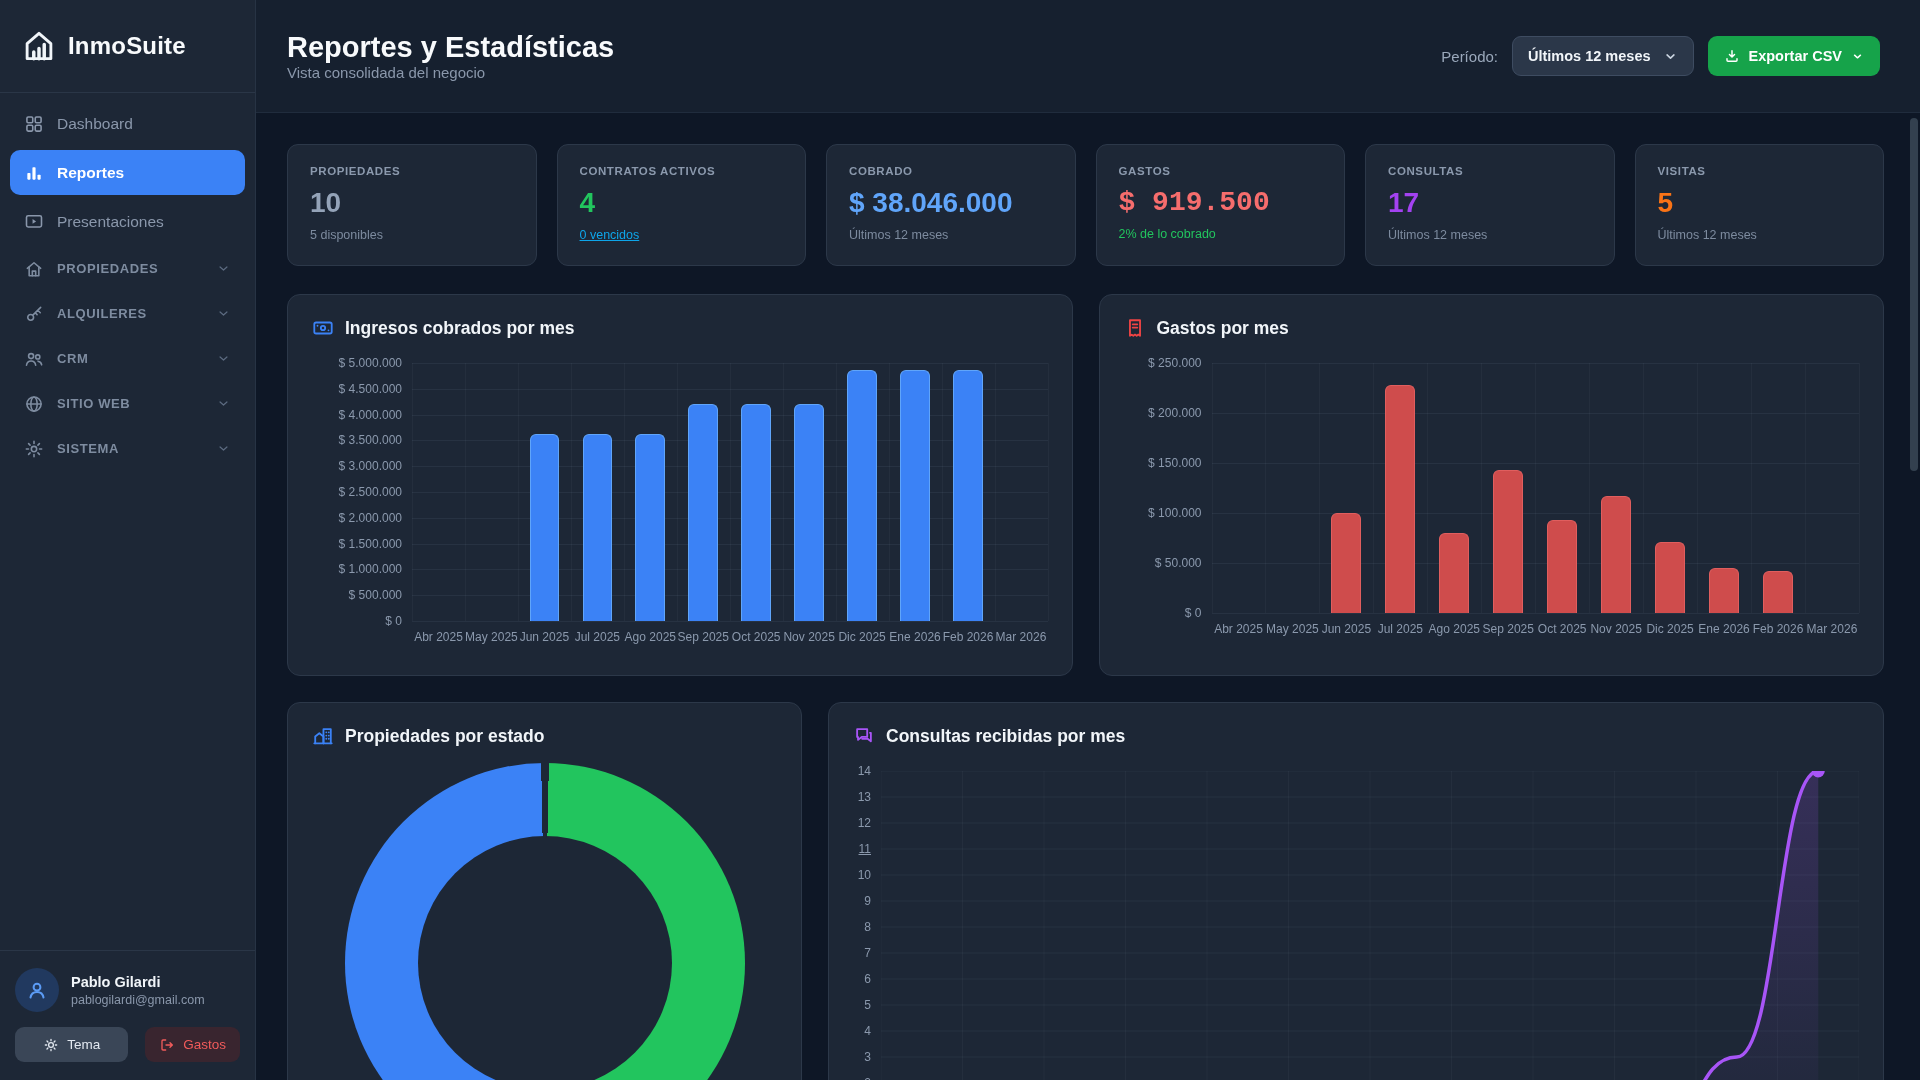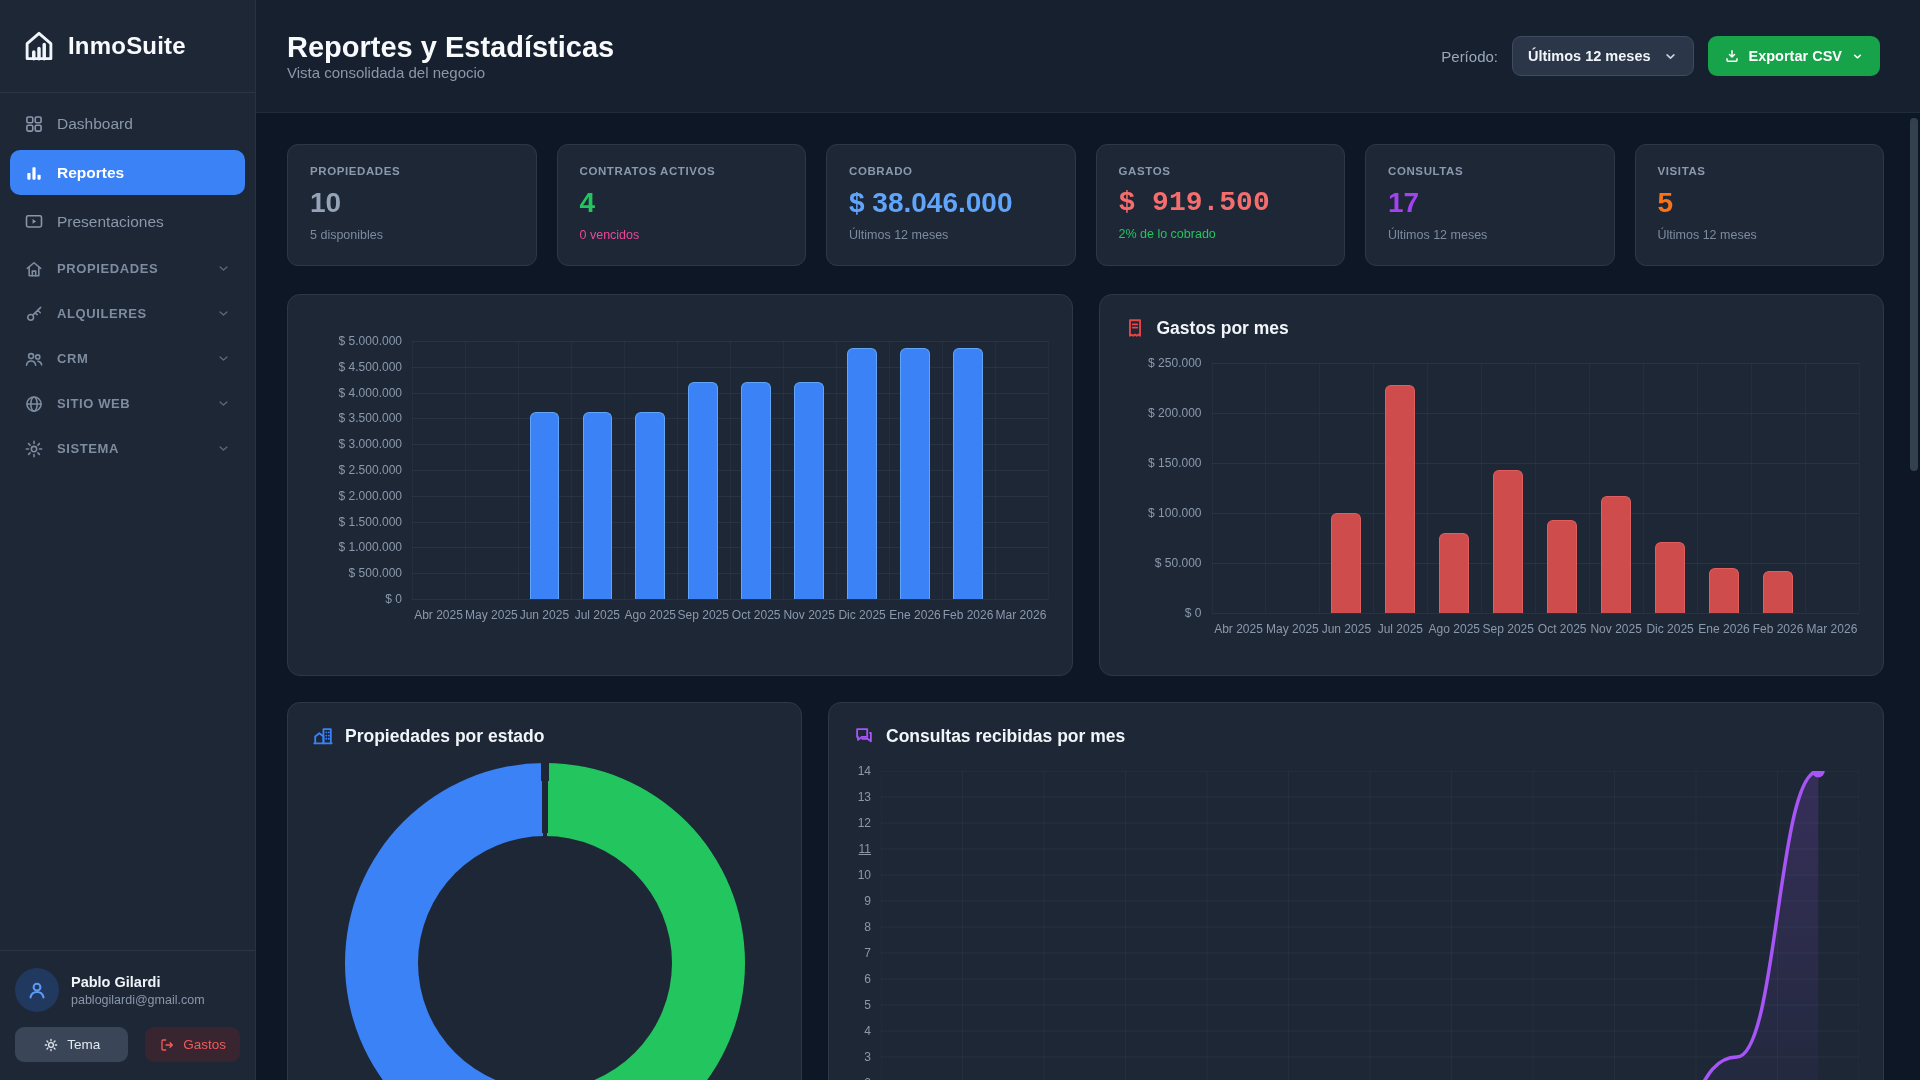--- a/index.html
+++ b/index.html
@@ -257,21 +257,21 @@
     <div class="content">
       <section class="stats" id="stats">
           <div class="stat-card">
             <div class="stat-label">PROPIEDADES</div>
             <div class="stat-value" style="color: rgb(148, 163, 184);">10</div>
             <div class="stat-sub" style="color: rgb(125, 139, 159);">5 disponibles</div>
           </div>
           <div class="stat-card">
             <div class="stat-label">CONTRATOS ACTIVOS</div>
             <div class="stat-value" style="color: rgb(34, 197, 94);">4</div>
-            <div class="stat-sub" style="color: #ec4899;">0 vencidos</div>
+            <div class="stat-sub" style="color: #0ea5e9; text-decoration: underline;">0 vencidos</div>
           </div>
           <div class="stat-card">
             <div class="stat-label">COBRADO</div>
             <div class="stat-value" style="color: rgb(96, 165, 250);">$ 38.046.000</div>
             <div class="stat-sub" style="color: rgb(125, 139, 159);">Últimos 12 meses</div>
           </div>
           <div class="stat-card">
             <div class="stat-label">GASTOS</div>
             <div class="stat-value" style="color: rgb(246, 109, 109); font-family: Liberation Mono, monospace;">$ 919.500</div>
             <div class="stat-sub" style="color: rgb(34, 197, 94);">2% de lo cobrado</div>
@@ -283,20 +283,28 @@
           </div>
           <div class="stat-card">
             <div class="stat-label">VISITAS</div>
             <div class="stat-value" style="color: rgb(249, 115, 22);">5</div>
             <div class="stat-sub" style="color: rgb(125, 139, 159);">Últimos 12 meses</div>
           </div>
         </section>
 
       <section class="row1">
         <div class="chart-card">
+          <div class="card-title">
+            <svg style="color:#3b82f6" viewBox="0 0 24 24" fill="none" stroke="currentColor" stroke-width="2" stroke-linecap="round" stroke-linejoin="round">
+                <rect x="2.5" y="6" width="19" height="12" rx="2"></rect>
+                <circle cx="12" cy="12" r="2.4"></circle>
+                <path d="M6 9.5v.01M18 14.5v.01"></path>
+              </svg>
+            <span>Ingresos cobrados por mes</span>
+          </div>
           <div id="chart-ingresos">
               <div class="bc">
                 <div class="bc-row" style="height: 258px;">
                   <div class="bc-ycol" style="width: 100px;">
                     <span class="bc-ylabel" style="top: 0%;">$ 5.000.000</span>
                     <span class="bc-ylabel" style="top: 10%;">$ 4.500.000</span>
                     <span class="bc-ylabel" style="top: 20%;">$ 4.000.000</span>
                     <span class="bc-ylabel" style="top: 30%;">$ 3.500.000</span>
                     <span class="bc-ylabel" style="top: 40%;">$ 3.000.000</span>
                     <span class="bc-ylabel" style="top: 50%;">$ 2.500.000</span>

